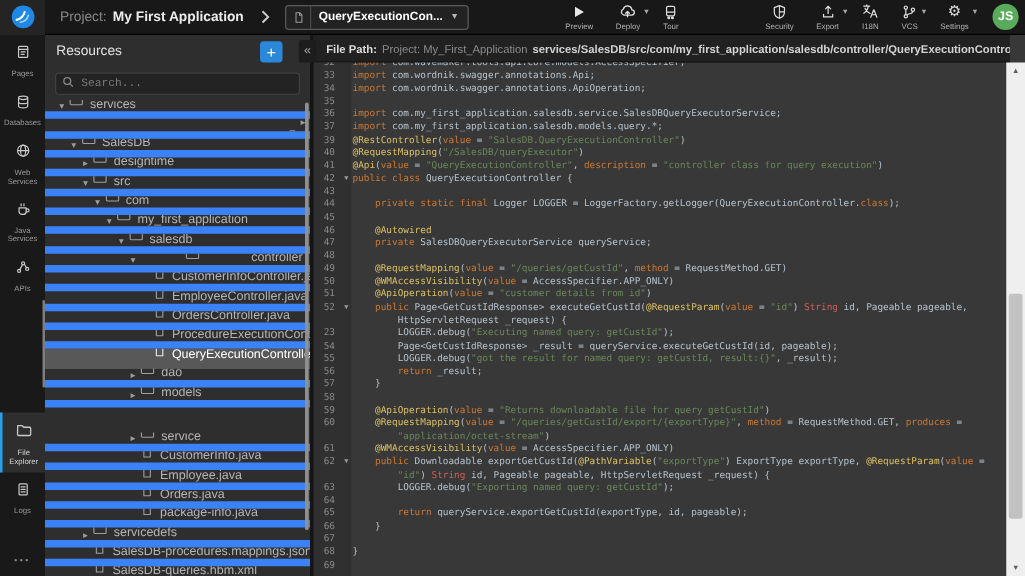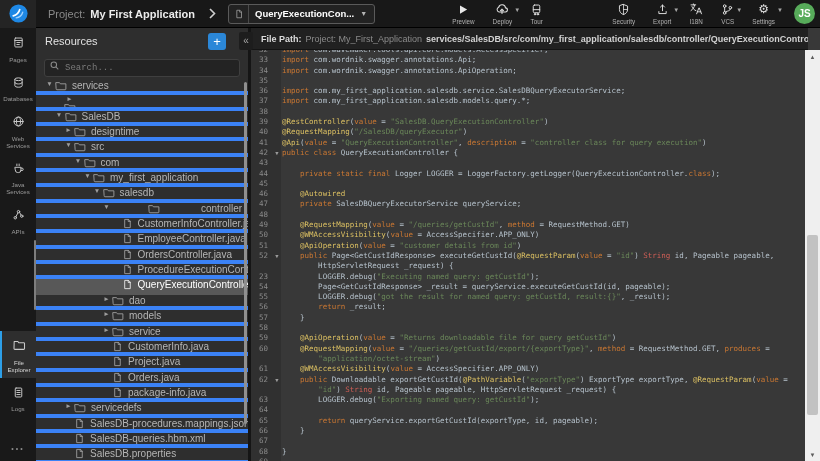--- a/index.html
+++ b/index.html
@@ -48,21 +48,21 @@
   #add-btn{width:18px;height:17px;background:#2b87d8;border:none;border-radius:3px;color:#fff;
     font-size:13px;line-height:15px;text-align:center;cursor:pointer;margin-right:16px}
   #collapse-btn{position:absolute;right:-5px;top:4px;width:14px;height:18px;background:#1d1d1d;
     border:none;border-radius:2px;color:#a5a5a5;font-size:10px;line-height:16px;cursor:pointer;z-index:6}
   #res-search{position:relative;margin:2px 8px 6px;height:18px}
   #res-search svg{position:absolute;left:5px;top:3.5px}
   #search-input{width:100%;height:18px;background:#232323;border:1px solid #3f3f3f;border-radius:3px;
     color:#ccc;font-size:9px;padding:0 6px 0 20px;outline:none;font-family:Liberation Mono, monospace}
   #search-input::placeholder{color:#7a7a7a}
   #tree{position:absolute;top:52px;left:0;right:0;bottom:0;overflow:hidden}
-  .trow{display:flex;align-items:flex-start;height:15.35px;border-bottom:4px solid #3b82f6;
+  .trow{display:flex;align-items:flex-end;height:15.35px;border-bottom:6px solid #3b82f6;
     color:#b5b5b5;font-size:10px;white-space:nowrap;overflow:hidden;cursor:pointer}
   .trow.sel{background:#585858;color:#fff;border-bottom-color:#585858}
   .t-arrow{width:11px;flex:none;font-size:6.5px;color:#9d9d9d;text-align:center}
   .t-gap{width:11px;flex:none}
   .trow svg{flex:none;margin-right:5px}
   #tree-thumb{position:absolute;right:1px;top:54px;width:3px;height:342px;background:#8f8f8f;border-radius:2px;z-index:5}
 
   
   #editor{position:absolute;top:28px;left:248px;right:0;bottom:0;background:#383838;border-left:3px solid #151515}
   #filebar{position:absolute;top:0;left:0;right:12px;height:22px;background:#212121;border-bottom:1px solid #141414;
@@ -385,42 +385,42 @@
             </svg></span>
           <span>dao</span>
         </div>
         <div class="trow" style="padding-left: 65px;">
           <span class="t-arrow">►</span>
           <span><svg width="12" height="12" viewBox="0 0 16 16" fill="none" stroke="#9f9f9f" stroke-width="1.2" stroke-linecap="round" stroke-linejoin="round">
               <path d="M1.5 3.5h4.5l1.2 1.6h7.3V12a1 1 0 0 1-1 1h-11a1 1 0 0 1-1-1z"></path>
             </svg></span>
           <span>models</span>
         </div>
+        <div class="trow" style="padding-left: 65px; margin-top: 20px;">
+          <span class="t-arrow">►</span>
+          <span><svg width="12" height="12" viewBox="0 0 16 16" fill="none" stroke="#9f9f9f" stroke-width="1.2" stroke-linecap="round" stroke-linejoin="round">
+              <path d="M1.5 3.5h4.5l1.2 1.6h7.3V12a1 1 0 0 1-1 1h-11a1 1 0 0 1-1-1z"></path>
+            </svg></span>
+          <span>service</span>
+        </div>
         <div class="trow" style="padding-left: 65px;">
-          <span class="t-arrow">►</span>
-          <span><svg width="12" height="12" viewBox="0 0 16 16" fill="none" stroke="#9f9f9f" stroke-width="1.2" stroke-linecap="round" stroke-linejoin="round">
-              <path d="M1.5 3.5h4.5l1.2 1.6h7.3V12a1 1 0 0 1-1 1h-11a1 1 0 0 1-1-1z"></path>
-            </svg></span>
-          <span>service</span>
+          <span class="t-gap"></span>
+          <span><svg width="11" height="11" viewBox="0 0 16 16" fill="none" stroke="#9f9f9f" stroke-width="1.3" stroke-linecap="round" stroke-linejoin="round">
+              <path d="M4.5 2h5L12 4.5V14h-7.5z"></path>
+              <path d="M9 2v3h3"></path>
+            </svg></span>
+          <span>CustomerInfo.java</span>
         </div>
         <div class="trow" style="padding-left: 65px;">
           <span class="t-gap"></span>
           <span><svg width="11" height="11" viewBox="0 0 16 16" fill="none" stroke="#9f9f9f" stroke-width="1.3" stroke-linecap="round" stroke-linejoin="round">
               <path d="M4.5 2h5L12 4.5V14h-7.5z"></path>
               <path d="M9 2v3h3"></path>
             </svg></span>
-          <span>CustomerInfo.java</span>
-        </div>
-        <div class="trow" style="padding-left: 65px;">
-          <span class="t-gap"></span>
-          <span><svg width="11" height="11" viewBox="0 0 16 16" fill="none" stroke="#9f9f9f" stroke-width="1.3" stroke-linecap="round" stroke-linejoin="round">
-              <path d="M4.5 2h5L12 4.5V14h-7.5z"></path>
-              <path d="M9 2v3h3"></path>
-            </svg></span>
-          <span>Project.java</span>
+          <span>Employee.java</span>
         </div>
         <div class="trow" style="padding-left: 65px;">
           <span class="t-gap"></span>
           <span><svg width="11" height="11" viewBox="0 0 16 16" fill="none" stroke="#9f9f9f" stroke-width="1.3" stroke-linecap="round" stroke-linejoin="round">
               <path d="M4.5 2h5L12 4.5V14h-7.5z"></path>
               <path d="M9 2v3h3"></path>
             </svg></span>
           <span>Orders.java</span>
         </div>
         <div class="trow" style="padding-left: 65px;">
@@ -474,21 +474,20 @@
 
     </div>
     <div id="gutter-bg"></div>
     <div id="code-pane">
         <div class="crow"><span class="ln">32</span><span class="fold"></span><span class="cd"><span class="tk-k">import</span><span class="tk-p"> com.wavemaker.tools.api.core.models.AccessSpecifier;</span></span></div>
         <div class="crow"><span class="ln">33</span><span class="fold"></span><span class="cd"><span class="tk-k">import</span><span class="tk-p"> com.wordnik.swagger.annotations.Api;</span></span></div>
         <div class="crow"><span class="ln">34</span><span class="fold"></span><span class="cd"><span class="tk-k">import</span><span class="tk-p"> com.wordnik.swagger.annotations.ApiOperation;</span></span></div>
         <div class="crow"><span class="ln">35</span><span class="fold"></span><span class="cd"></span></div>
         <div class="crow"><span class="ln">36</span><span class="fold"></span><span class="cd"><span class="tk-k">import</span><span class="tk-p"> com.my_first_application.salesdb.service.SalesDBQueryExecutorService;</span></span></div>
         <div class="crow"><span class="ln">37</span><span class="fold"></span><span class="cd"><span class="tk-k">import</span><span class="tk-p"> com.my_first_application.salesdb.models.query.*;</span></span></div>
-        <div class="crow"><span class="ln">38</span><span class="fold"></span><span class="cd"></span></div>
         <div class="crow"><span class="ln">39</span><span class="fold"></span><span class="cd"><span class="tk-a">@RestController</span><span class="tk-p">(</span><span class="tk-k">value</span><span class="tk-p"> = </span><span class="tk-s">"SalesDB.QueryExecutionController"</span><span class="tk-p">)</span></span></div>
         <div class="crow"><span class="ln">40</span><span class="fold"></span><span class="cd"><span class="tk-a">@RequestMapping</span><span class="tk-p">(</span><span class="tk-s">"/SalesDB/queryExecutor"</span><span class="tk-p">)</span></span></div>
         <div class="crow"><span class="ln">41</span><span class="fold"></span><span class="cd"><span class="tk-a">@Api</span><span class="tk-p">(</span><span class="tk-k">value</span><span class="tk-p"> = </span><span class="tk-s">"QueryExecutionController"</span><span class="tk-p">, </span><span class="tk-k">description</span><span class="tk-p"> = </span><span class="tk-s">"controller class for query execution"</span><span class="tk-p">)</span></span></div>
         <div class="crow"><span class="ln">42</span><span class="fold">▼</span><span class="cd"><span class="tk-k">public class</span><span class="tk-p"> QueryExecutionController {</span></span></div>
         <div class="crow"><span class="ln">43</span><span class="fold"></span><span class="cd"></span></div>
         <div class="crow"><span class="ln">44</span><span class="fold"></span><span class="cd"><span class="tk-p">    </span><span class="tk-k">private static final</span><span class="tk-p"> Logger LOGGER = LoggerFactory.getLogger(QueryExecutionController.</span><span class="tk-k">class</span><span class="tk-p">);</span></span></div>
         <div class="crow"><span class="ln">45</span><span class="fold"></span><span class="cd"></span></div>
         <div class="crow"><span class="ln">46</span><span class="fold"></span><span class="cd"><span class="tk-p">    </span><span class="tk-a">@Autowired</span></span></div>
         <div class="crow"><span class="ln">47</span><span class="fold"></span><span class="cd"><span class="tk-p">    </span><span class="tk-k">private</span><span class="tk-p"> SalesDBQueryExecutorService queryService;</span></span></div>
         <div class="crow"><span class="ln">48</span><span class="fold"></span><span class="cd"></span></div>

